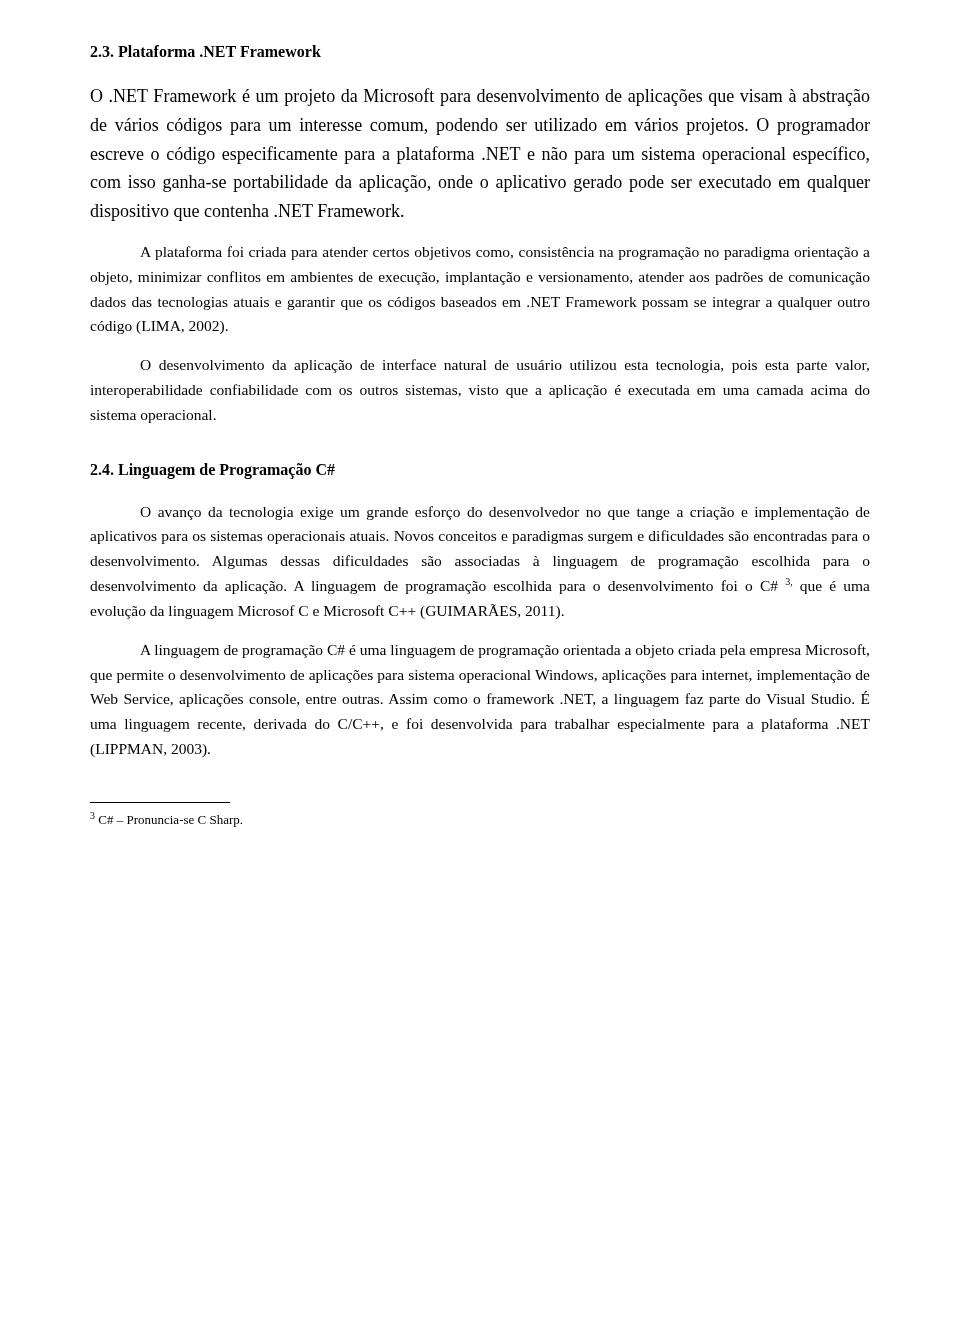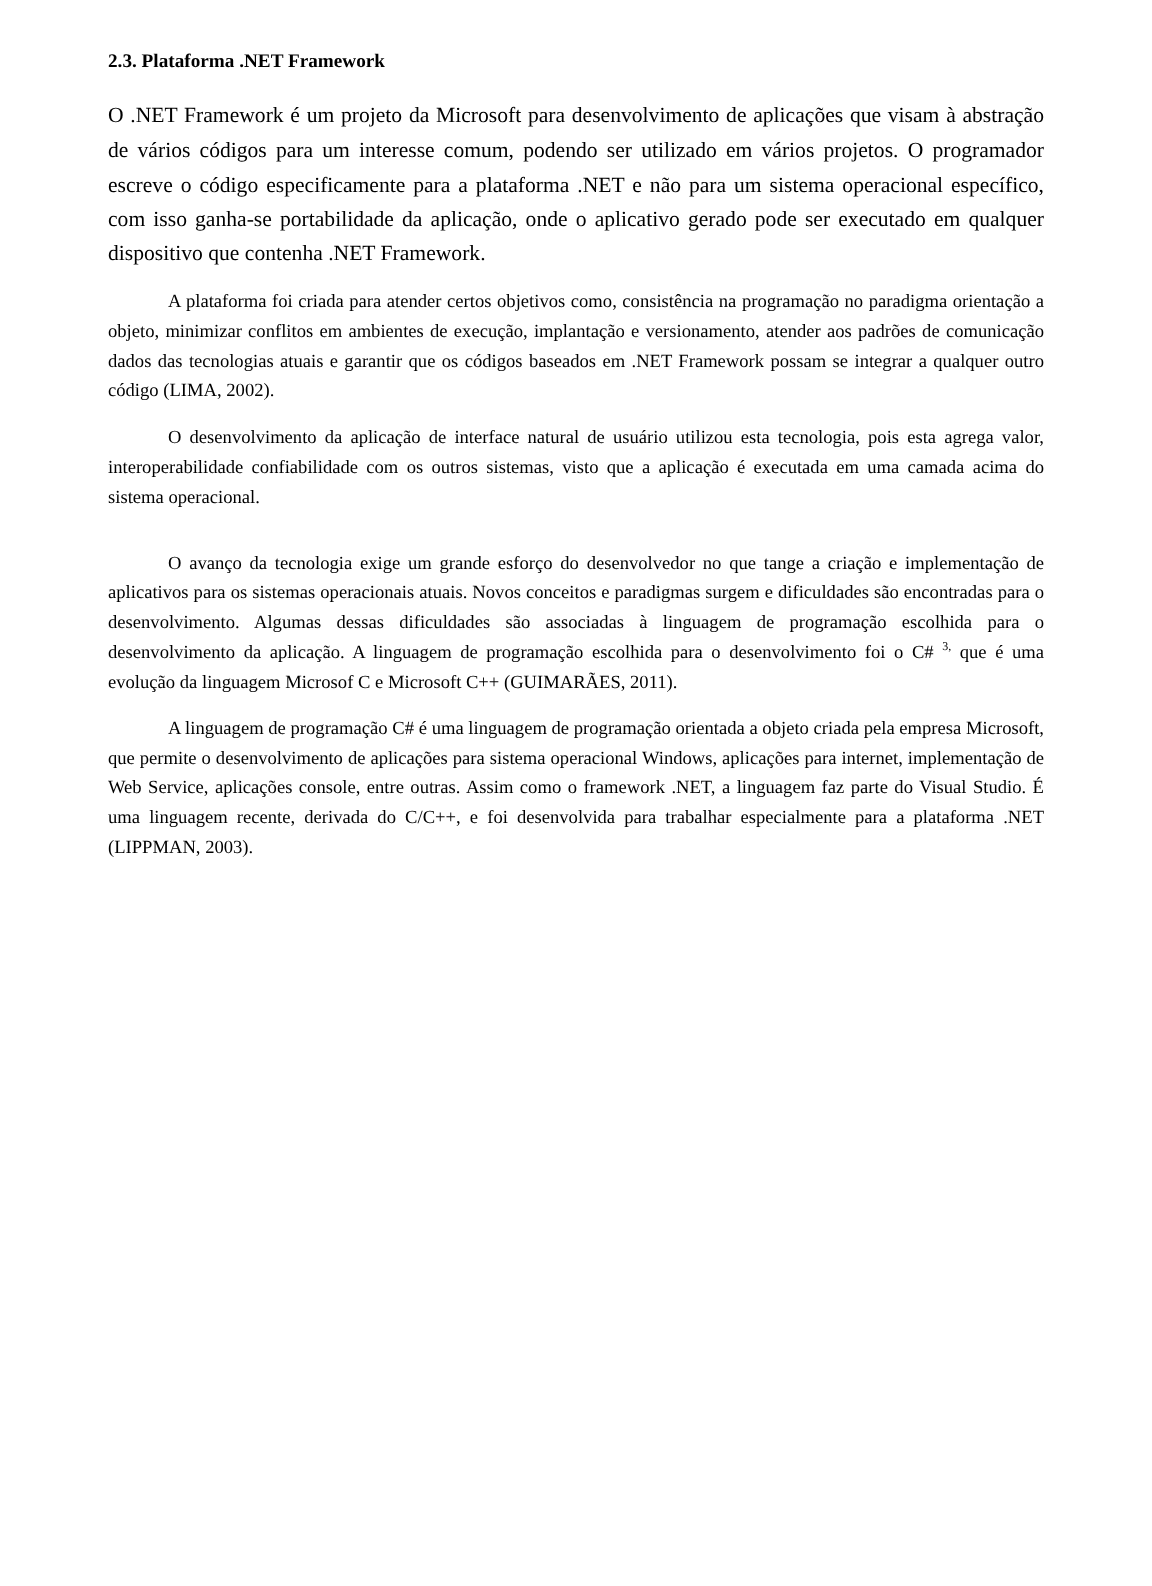--- a/index.html
+++ b/index.html
@@ -79,29 +79,36 @@
 
     <p class="paragraph">
       O .NET Framework é um projeto da Microsoft para desenvolvimento de aplicações que visam à abstração de vários códigos para um interesse comum, podendo ser utilizado em vários projetos. O programador escreve o código especificamente para a plataforma .NET e não para um sistema operacional específico, com <span>isso</span> ganha-se portabilidade da aplicação, onde o aplicativo gerado pode ser executado em qualquer dispositivo que contenha .NET Framework.
     </p>
 
     <p class="paragraph-indented">
       A plataforma foi criada para atender certos objetivos como, consistência na programação no paradigma orientação a objeto, minimizar conflitos em ambientes de execução, implantação e versionamento, atender aos padrões de comunicação dados das tecnologias atuais e garantir que os códigos baseados em .NET Framework possam se integrar a qualquer outro código (LIMA, 2002).
     </p>
 
     <p class="paragraph-indented">
-      O desenvolvimento da aplicação de interface natural de usuário utilizou esta tecnologia, pois esta agrega valor, interoperabilidade confiabilidade com os outros sistemas, visto que a aplicação é executada em uma camada acima do sistema operacional.
+      O desenvolvimento da aplicação de interface natural de usuário utilizou esta tecnologia, pois esta parte valor, interoperabilidade confiabilidade com os outros sistemas, visto que a aplicação é executada em uma camada acima do sistema operacional.
     </p>
   </div>
 
   <div class="section-gap">
+    <div class="section-heading">2.4. Linguagem de Programação C#</div>
 
     <p class="paragraph-indented">
       O avanço da tecnologia exige um grande esforço do desenvolvedor no que tange a criação e implementação de aplicativos para os sistemas operacionais atuais. Novos conceitos e paradigmas surgem e dificuldades são encontradas para o desenvolvimento. Algumas dessas dificuldades são associadas à linguagem de programação escolhida para o desenvolvimento da aplicação. A linguagem de programação escolhida para o desenvolvimento foi o C# <sup>3,</sup> que é uma evolução da linguagem Microsof C e Microsoft C++ (GUIMARÃES, 2011).
     </p>
 
     <p class="paragraph-indented">
       A linguagem de programação C# é uma linguagem de programação orientada a objeto criada pela empresa Microsoft, que permite o desenvolvimento de aplicações para sistema operacional Windows, aplicações para internet, implementação de Web Service, aplicações console,  entre outras. Assim como o framework .NET, a linguagem faz parte do Visual Studio. É uma linguagem recente, derivada do C/C++, e foi desenvolvida para trabalhar especialmente para a plataforma .NET (LIPPMAN, 2003).
     </p>
   </div>
 
+  <div>
+    <hr class="footnote-divider">
+    <p class="footnote-text">
+      <sup>3</sup> <span>C# – Pronuncia-se C Sharp.</span>
+    </p>
+  </div>
 
 </div>
 
 </body></html>

